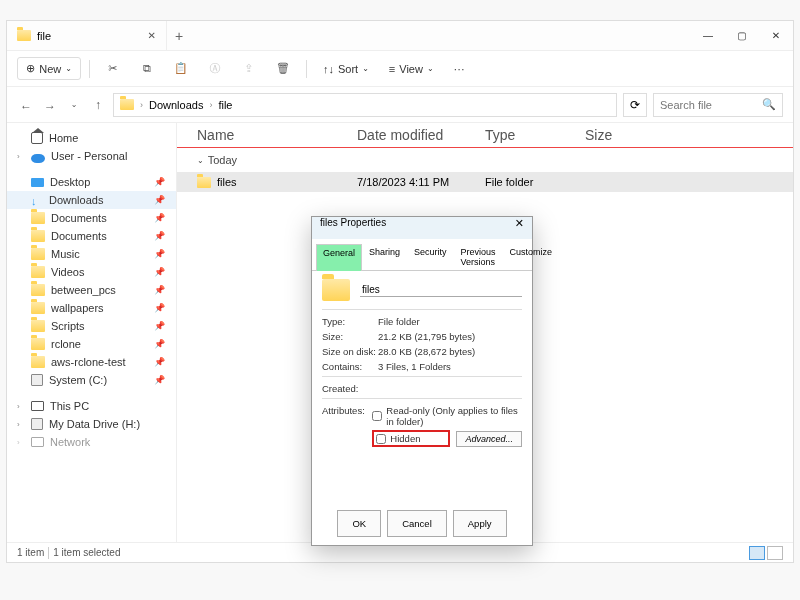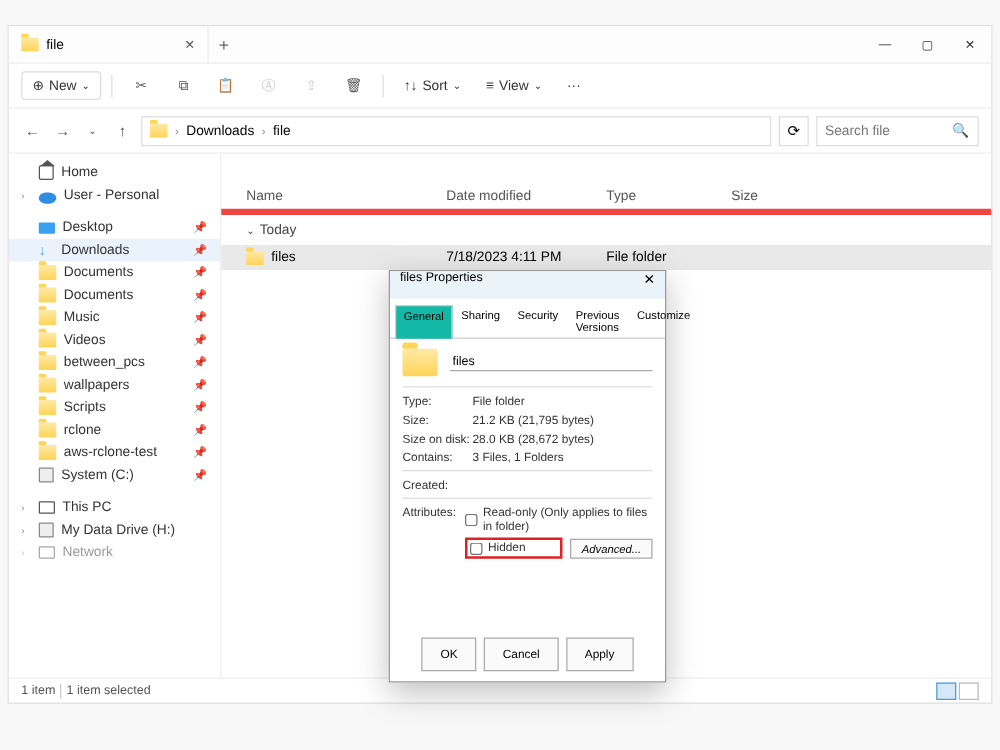--- a/index.html
+++ b/index.html
@@ -34,40 +34,40 @@
 .sb-icon { width: 14px; height: 12px; }
 .ic-home { width:12px;height:12px;border:1.5px solid #555;border-radius:2px;position:relative; }
 .ic-home::before { content:'';position:absolute;top:-5px;left:0;width:0;height:0;border-left:6px solid transparent;border-right:6px solid transparent;border-bottom:5px solid #555; }
 .ic-cloud { width:14px;height:9px;background:#2f8de4;border-radius:50%/60%;position:relative;top:2px; }
 .ic-desktop { width:13px;height:9px;background:#3aa0f0;border-radius:1px; }
 .ic-downloads { width:12px;height:10px;position:relative; }
 .ic-downloads::before { content:'↓';color:#3aa0f0;font-size:11px;font-weight:bold; }
 .ic-disk { width:12px;height:12px;border:1.5px solid #888;border-radius:1px;background:#eee; }
 .ic-pc { width:13px;height:10px;border:1.5px solid #555;border-radius:1px; }
 .main { flex: 1; position: relative; }
-.col-headers { display: flex; padding: 4px 20px; font-size: 11px; color: #555; border-bottom: 5px solid #ef4444; margin-top: 24px; }
+.col-headers { display: flex; padding: 4px 20px; font-size: 14px; color: #555; border-bottom: 1px solid #ef4444; }
 .col-name { width: 160px; }
 .col-date { width: 128px; }
 .col-type { width: 100px; }
 .col-size { width: 60px; }
 .group-hdr { padding: 6px 20px; font-size: 11px; color: #444; display: flex; align-items: center; gap: 4px; }
 .row { display: flex; align-items: center; padding: 4px 20px; font-size: 11px; background: #e9e9e9; }
 .row .col-name { display: flex; align-items: center; gap: 6px; }
 .statusbar { position: absolute; bottom: 0; left: 0; right: 0; height: 20px; border-top: 1px solid #eee; display: flex; align-items: center; padding: 0 10px; font-size: 10px; color: #555; gap: 4px; }
 .st-sep { width:1px; height:12px; background:#ccc; }
 .view-toggle { margin-left: auto; display: flex; gap: 2px; }
 .vt { width:16px; height:14px; border:1px solid #bbb; }
 .vt.sel { background:#d6e8f7; border-color:#4a9be0; }
 
 .dialog { position: absolute; left: 304px; top: 195px; width: 222px; height: 330px; background: #fff; border: 1px solid #999; box-shadow: 0 8px 24px rgba(0,0,0,.25); font-size: 10px; }
 .dlg-title { height: 22px; background: #eaf3f9; display: flex; align-items: flex-start; padding: 0 8px; font-size: 10px; }
 .dlg-x { margin-left: auto; font-size: 11px; }
 .dlg-tabs { display: flex; padding: 4px 4px 0; gap: 0; font-size: 9px; border-bottom: 1px solid #ccc; }
 .dlg-tab { padding: 3px 6px; border: 1px solid transparent; border-bottom: none; }
-.dlg-tab.active { border-color: #ccc; background: #14b8a6; position: relative; top: 1px; }
+.dlg-tab.active { border-color: #ccc; background: #86efac; position: relative; top: 1px; }
 .dlg-body { padding: 8px 10px; }
 .dlg-row { display: flex; align-items: flex-start; margin-bottom: 4px; font-size: 9.5px; }
 .dlg-label { width: 56px; color: #333; }
 .dlg-val { flex: 1; color: #333; }
 .dlg-name-input { flex:1; border:none; border-bottom:1px solid #aaa; font-size:10px; padding:1px 2px; }
 .dlg-hr { height:1px; background:#ddd; margin: 4px 0 6px; }
 .big-folder { width: 28px; height: 22px; background: linear-gradient(#ffe9a6,#ffd457); border-radius: 2px; margin-right: 10px; position:relative; }
 .big-folder::before { content:''; position:absolute; top:-5px; left:0; width:12px; height:5px; background:#ffd457; border-radius:2px 2px 0 0; }
 .chk { display: flex; align-items: center; gap: 4px; font-size: 9.5px; }
 .chk input { width:10px; height:10px; }

